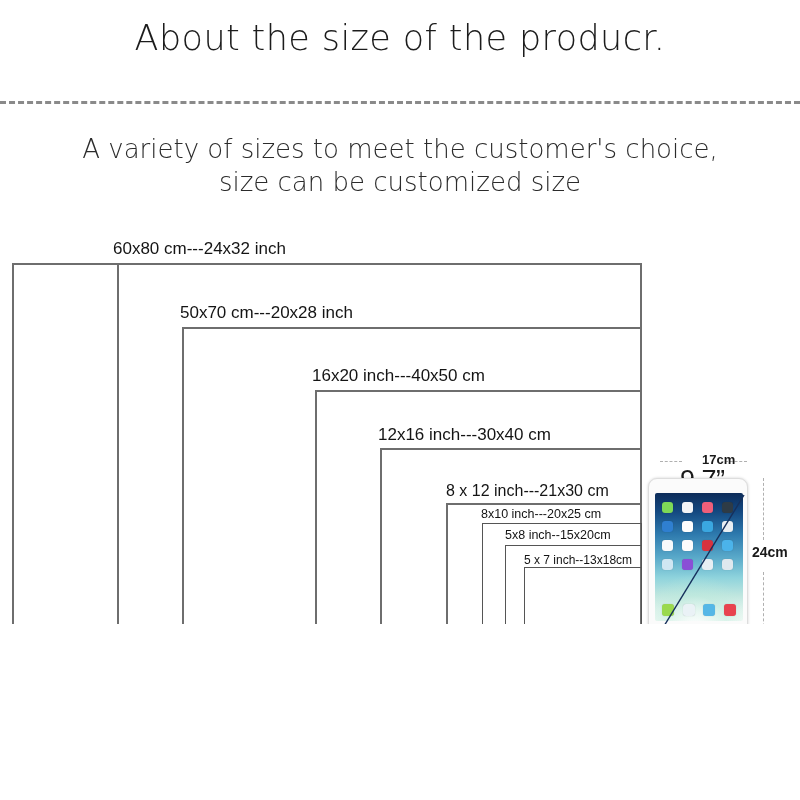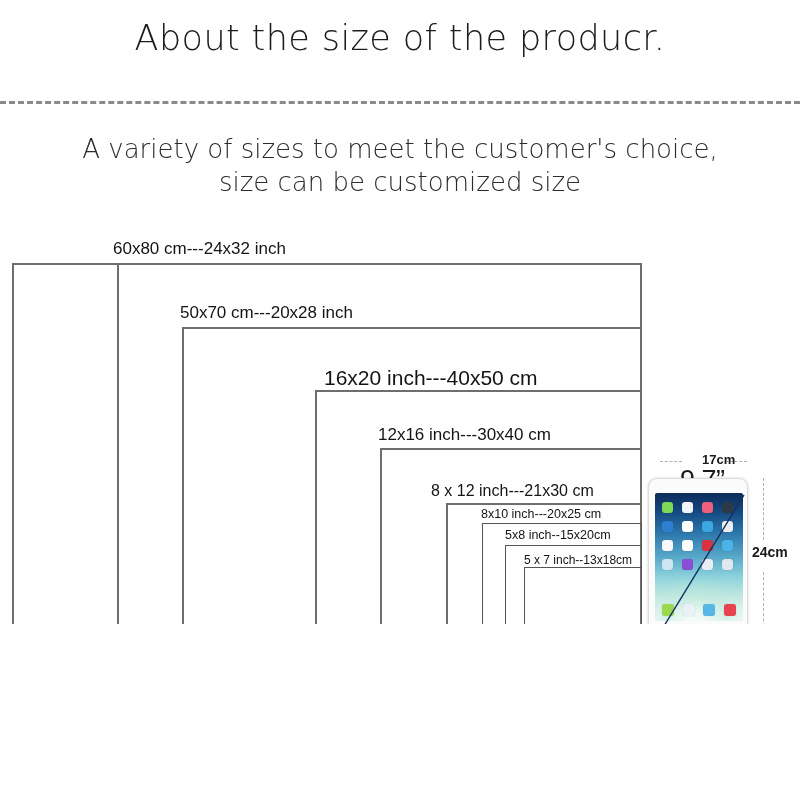--- a/index.html
+++ b/index.html
@@ -69,23 +69,23 @@
 
   .rect-label {
     position: absolute;
     white-space: nowrap;
     color: #141414;
     font-family: "Liberation Sans", sans-serif;
     font-weight: 400;
   }
   .lbl-60x80   { left: 113px; top: 239px; font-size: 17px; }
   .lbl-50x70   { left: 180px; top: 303px; font-size: 17px; }
-  .lbl-16x20   { left: 324px; top: 366px; font-size: 21px; }
+  .lbl-16x20   { left: 312px; top: 366px; font-size: 17px; }
   .lbl-12x16   { left: 378px; top: 425px; font-size: 17px; }
-  .lbl-8x12    { left: 431px; top: 482px; font-size: 16px; }
+  .lbl-8x12    { left: 446px; top: 482px; font-size: 16px; }
   .lbl-8x10    { left: 481px; top: 507px; font-size: 12.5px; }
   .lbl-5x8     { left: 505px; top: 528px; font-size: 12.5px; text-align: center; }
   .lbl-5x7     { left: 524px; top: 553px; font-size: 12px; }
   .lbl-60x100  { left: 16px;  top: 641px; font-size: 17px; }
 
   
   .inner-vline {
     position: absolute;
     top: 263px;
     left: 117px;

